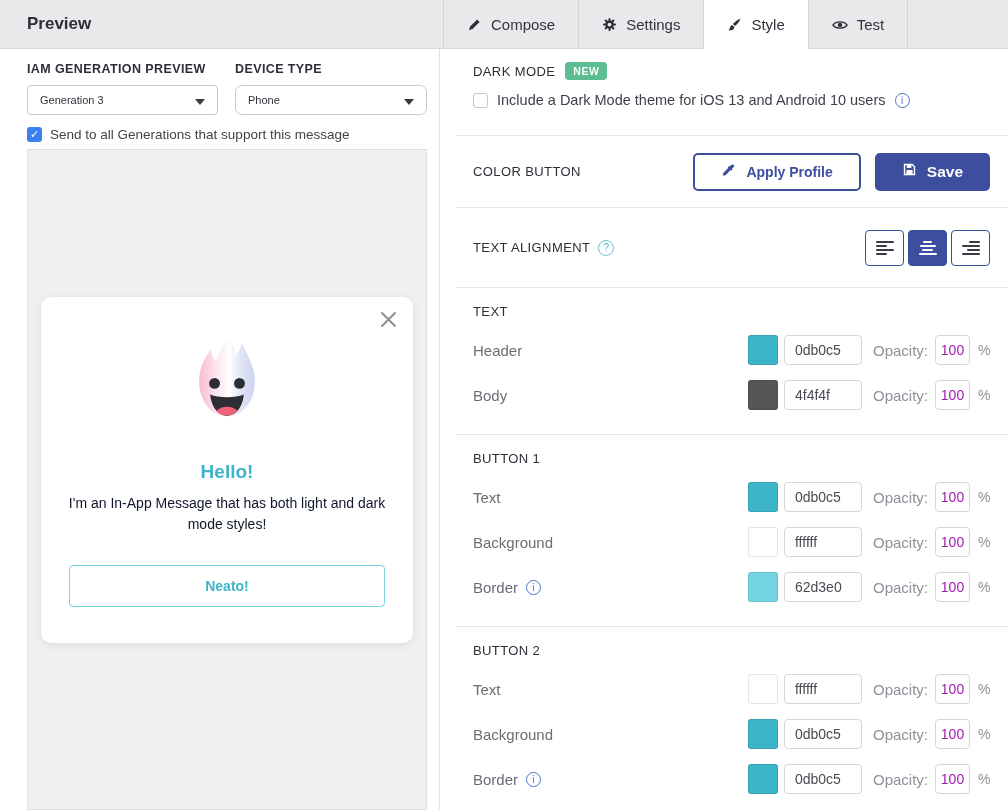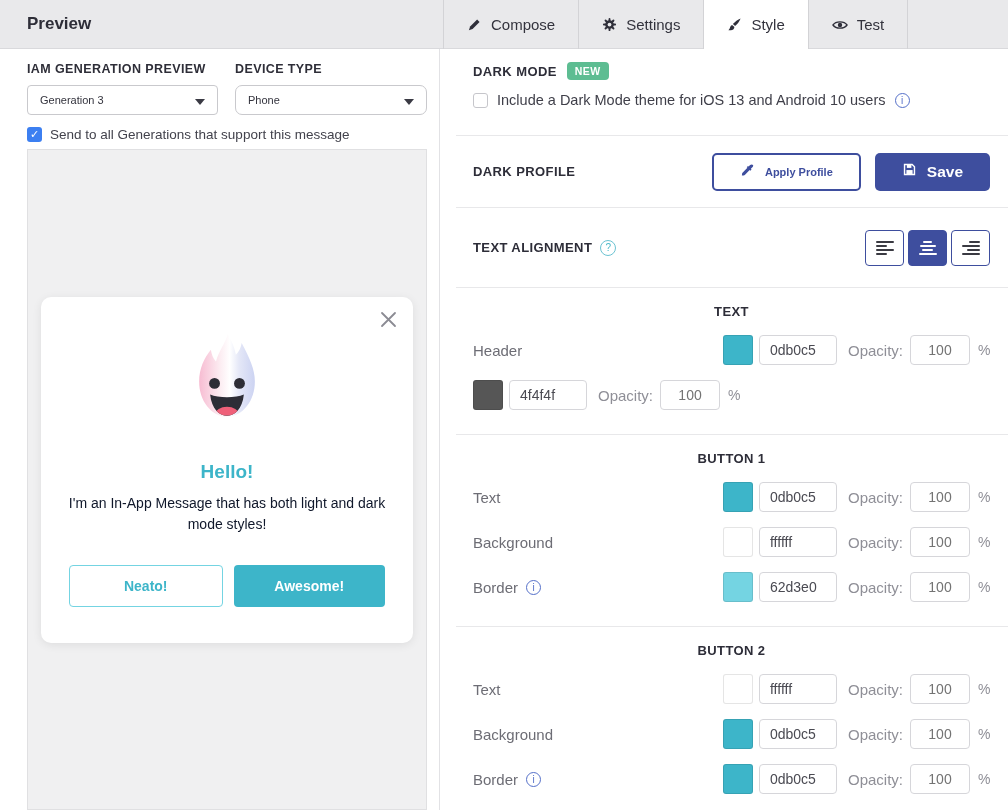--- a/index.html
+++ b/index.html
@@ -89,21 +89,21 @@
   .msg-btn-2 { background:#3db5c9; color:#ffffff; }
 
   
   .right-panel {
     position:absolute; top:49px; left:456px; width:552px; height:761px;
     background:#ffffff;
   }
   .rp-pad { padding:0 18px 0 17px; }
   .rp-divider { height:1px; background:#e8e8ea; }
   .sec-heading {
-    font-size:13px; font-weight:bold; letter-spacing:.4px; color:#2d2d38;text-align:center;
+    font-size:13px; font-weight:normal; letter-spacing:.4px; color:#2d2d38;
   }
 
   .darkmode-block { padding:13px 18px 27px 17px; }
   .darkmode-head { display:flex; align-items:center; gap:10px; }
   .new-badge {
     background:#5dbd92; color:#fff; font-size:10.5px; font-weight:bold;
     letter-spacing:.5px; padding:3px 8px; border-radius:4px;
   }
   .darkmode-check {
     margin-top:12px; display:flex; align-items:center; gap:9px;
@@ -120,21 +120,21 @@
     color:#49b9c9; font-size:10px; display:inline-flex; align-items:center;
     justify-content:center; flex:none; cursor:pointer; margin-left:8px;
   }
 
   .profile-row {
     height:71px; display:flex; align-items:center; justify-content:space-between;
   }
   .profile-buttons { display:flex; gap:14px; }
   .btn-apply {
     height:38px; border:2px solid #3e4e9e; border-radius:5px; background:#fff;
-    color:#3e4e9e; font-size:11px; font-weight:600; padding:0 26px;
+    color:#3e4e9e; font-size:14px; font-weight:600; padding:0 26px;
     display:flex; align-items:center; gap:10px; cursor:pointer;
     font-family:"Liberation Sans", sans-serif;
   }
   .btn-save {
     height:38px; border:none; border-radius:5px; background:#3e4e9e;
     color:#ffffff; font-size:15.5px; font-weight:600; padding:0 27px;
     display:flex; align-items:center; gap:10px; cursor:pointer;
     font-family:"Liberation Sans", sans-serif;
   }
 
@@ -175,22 +175,22 @@
     width:30px; height:30px; border-radius:3px; border:1px solid rgba(0,0,0,.10);
     cursor:pointer; flex:none;
   }
   .hex-input {
     width:78px; height:30px; margin-left:6px; border:1px solid #d6d6da;
     border-radius:4px; font-size:14px; color:#4a4a52; padding:0 10px;
     font-family:"Liberation Sans", sans-serif;
   }
   .opacity-label { font-size:15px; color:#8f8f97; margin-left:11px; }
   .opacity-input {
-    width:60px; height:30px; margin-left:7px; border:1px solid #d6d6da;
-    border-radius:4px; font-size:14px; color:#737373; text-align:center;
+    width:35px; height:30px; margin-left:7px; border:1px solid #d6d6da;
+    border-radius:4px; font-size:14px; color:#a21caf; text-align:center;
     font-family:"Liberation Sans", sans-serif;
   }
   .pct { font-size:14px; color:#8f8f97; margin-left:8px; width:12px; }
 </style>
 </head>
 <body>
 
 <div class="topbar">
   <div class="topbar-title">Preview</div>
   <div class="tabs">
@@ -278,21 +278,20 @@
         <path d="M61 4 C57 18 49 26 45 41 C41 37 39 31 38 25 C29 36 22 51 22 68 C22 95 38 115 60 117 C82 115 98 95 98 68 C98 52 91 37 80 16 C79 23 76 28 72 32 C70 19 65 12 61 4 Z" fill="url(#flameGrad)"></path>
         <circle cx="43" cy="71" r="7.4" fill="#2d2d36"></circle>
         <circle cx="77" cy="71" r="7.4" fill="#2d2d36"></circle>
         <path d="M37 86 C48 91 72 91 83 86 C81 106 70 115 60 115 C50 115 39 106 37 86 Z" fill="#2d2d36"></path>
         <ellipse cx="60" cy="113" rx="16" ry="10" fill="#ef6079" clip-path="url(#mouthClip)"></ellipse>
       </svg>
       <div class="msg-header">Hello!</div>
       <div class="msg-body">I'm an In-App Message that has both light and dark mode styles!</div>
       <div class="msg-buttons">
         <div class="msg-btn msg-btn-1">Neato!</div>
-        <div class="msg-btn msg-btn-2">Awesome!</div>
       </div>
     </div>
   </div>
 </div>
 
 <div class="right-panel">
 
   <div class="darkmode-block">
     <div class="darkmode-head">
       <span class="sec-heading">DARK MODE</span>
@@ -302,21 +301,21 @@
       <span class="checkbox unchecked"></span>
       <span>Include a Dark Mode theme for iOS 13 and Android 10 users</span>
       <span class="info-icon">i</span>
     </div>
   </div>
 
   <div class="rp-divider"></div>
 
   <div class="rp-pad">
     <div class="profile-row">
-      <span class="sec-heading">DARK PROFILE</span>
+      <span class="sec-heading">COLOR BUTTON</span>
       <div class="profile-buttons">
         <button class="btn-apply">
           <span><svg width="15" height="15" viewBox="0 0 16 16">
                 <path d="M13.9 2.1c-1-1-2.3-.7-3.1.1l-1.6 1.6-.7-.7-1.3 1.3.7.7-5.2 5.2c-.3.3-.5.8-.5 1.2l-.2 1.9 1.9-.2c.4 0 .9-.2 1.2-.5l5.2-5.2.7.7 1.3-1.3-.7-.7 1.6-1.6c.8-.8 1.1-2.1.7-2.5z" fill="#3e4e9e"></path>
               </svg></span>
           <span>Apply Profile</span>
         </button>
         <button class="btn-save">
           <span><svg width="15" height="15" viewBox="0 0 16 16">
                 <path d="M2.7 2.7h8.1l2.5 2.5v8.1H2.7z" fill="none" stroke="#ffffff" stroke-width="1.5"></path>
@@ -372,20 +371,21 @@
     <div class="sec-heading">TEXT</div>
     <div class="color-row">
       <span class="row-label">Header</span>
       <span class="swatch" style="background-color: rgb(61, 181, 201);"></span>
       <input class="hex-input" value="0db0c5" style="">
       <span class="opacity-label">Opacity:</span>
       <input class="opacity-input" value="100" style="">
       <span class="pct">%</span>
     </div>
     <div class="color-row">
+      <span class="row-label">Body</span>
       <span class="swatch" style="background-color: rgb(86, 86, 86);"></span>
       <input class="hex-input" value="4f4f4f" style="">
       <span class="opacity-label">Opacity:</span>
       <input class="opacity-input" value="100" style="">
       <span class="pct">%</span>
     </div>
   </div>
 
   <div class="rp-divider"></div>
 

